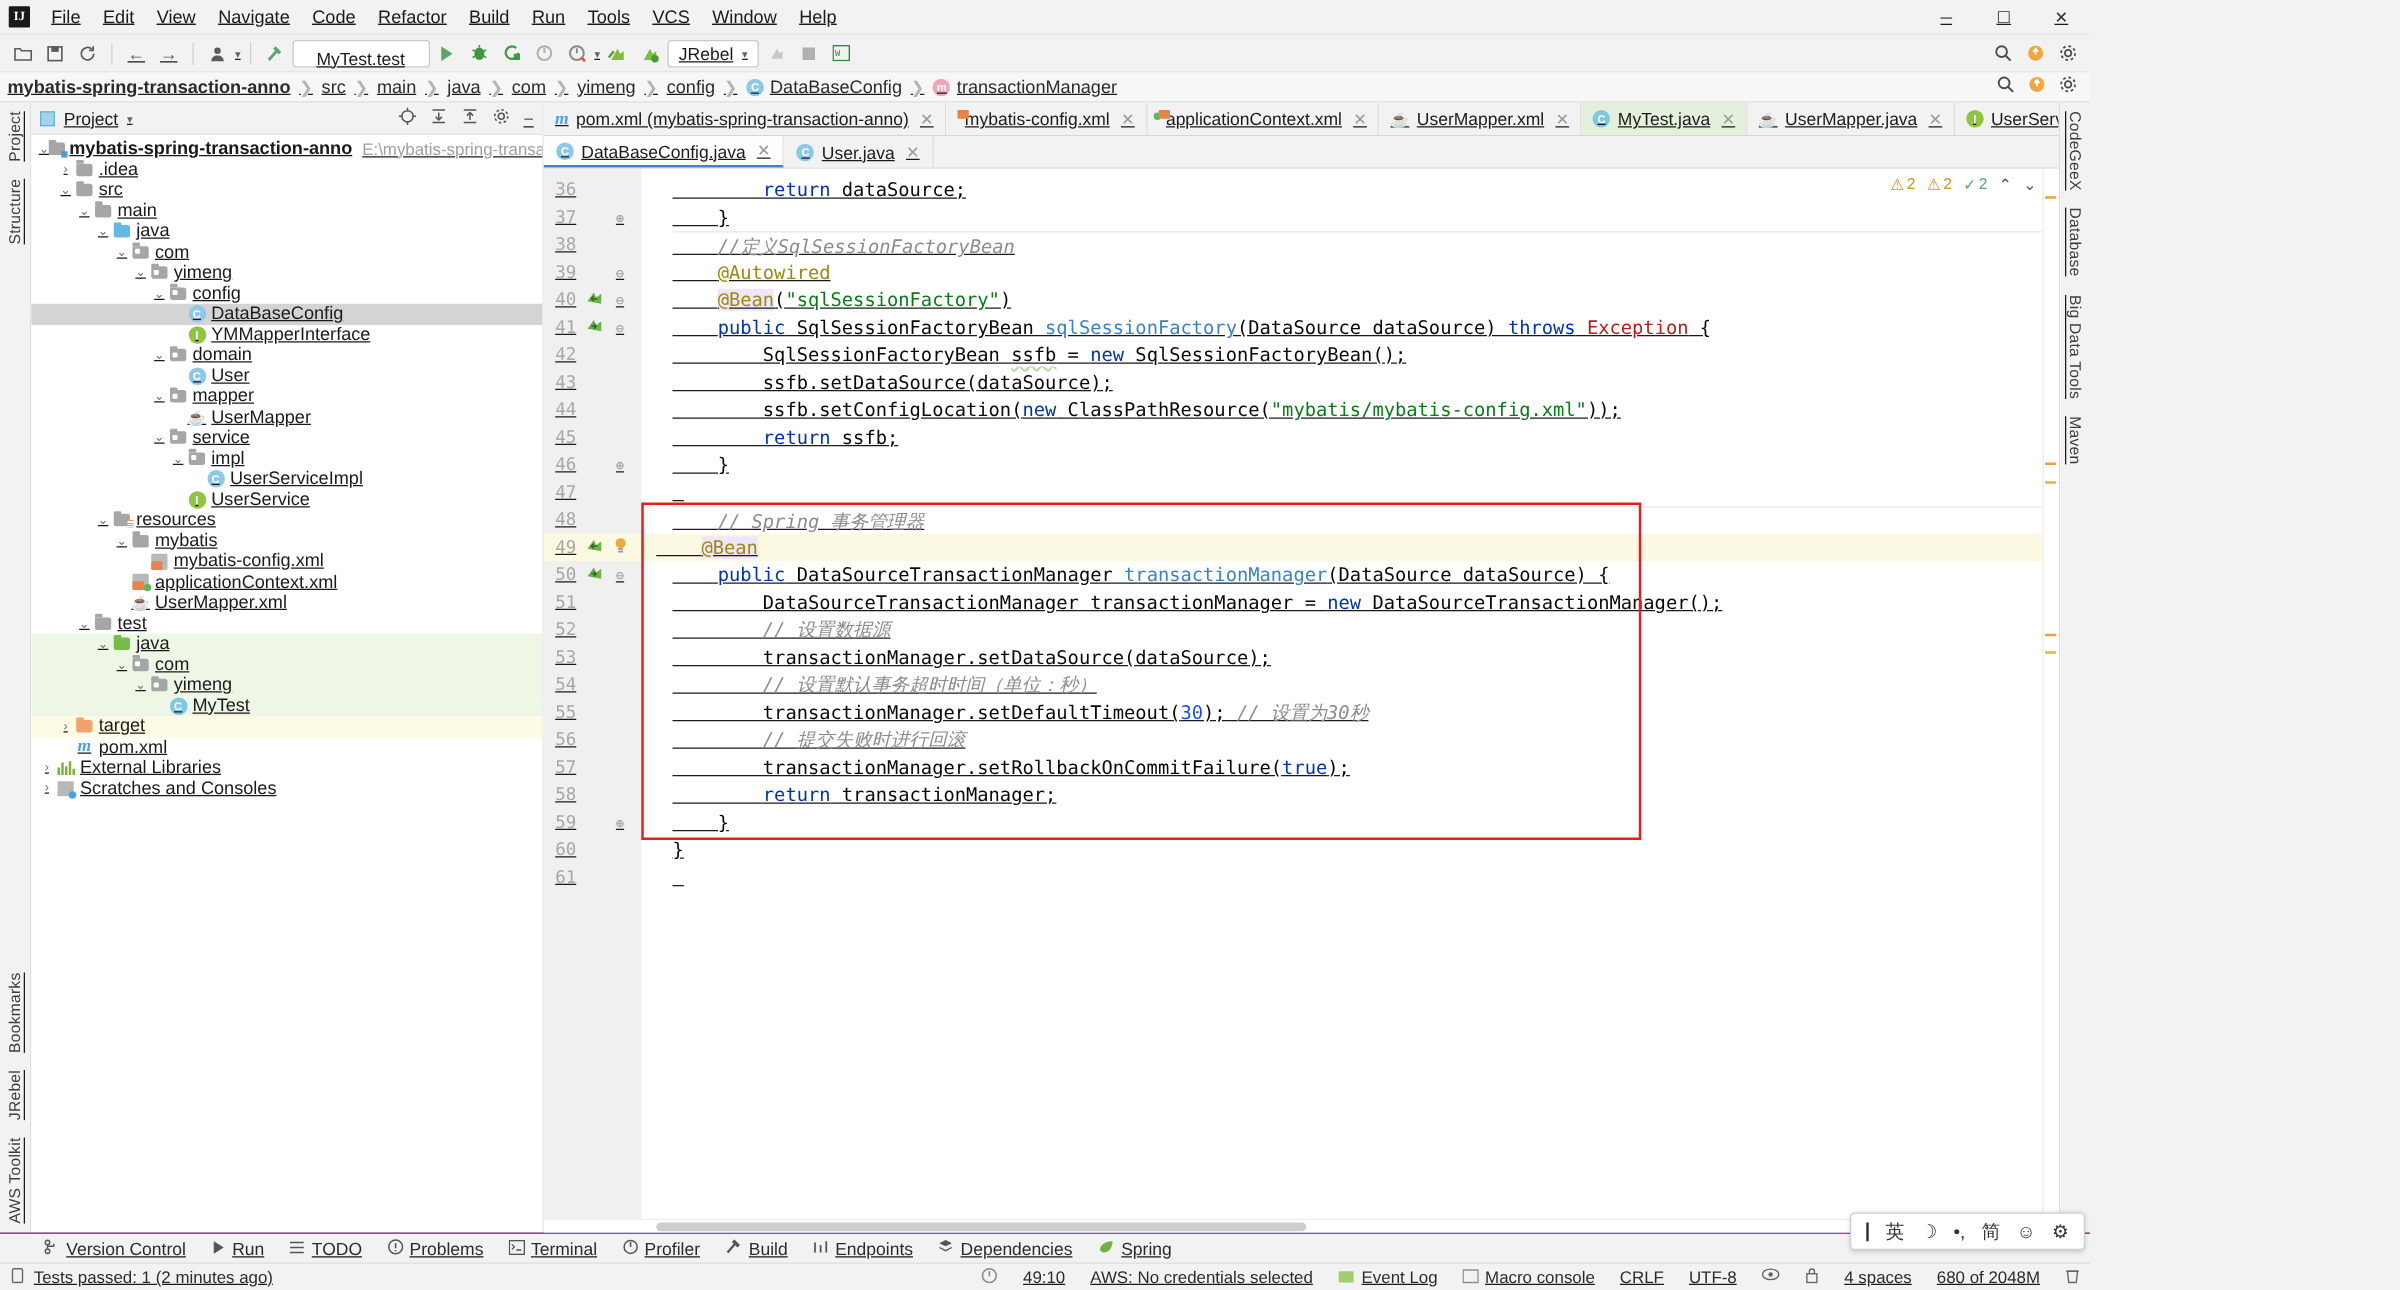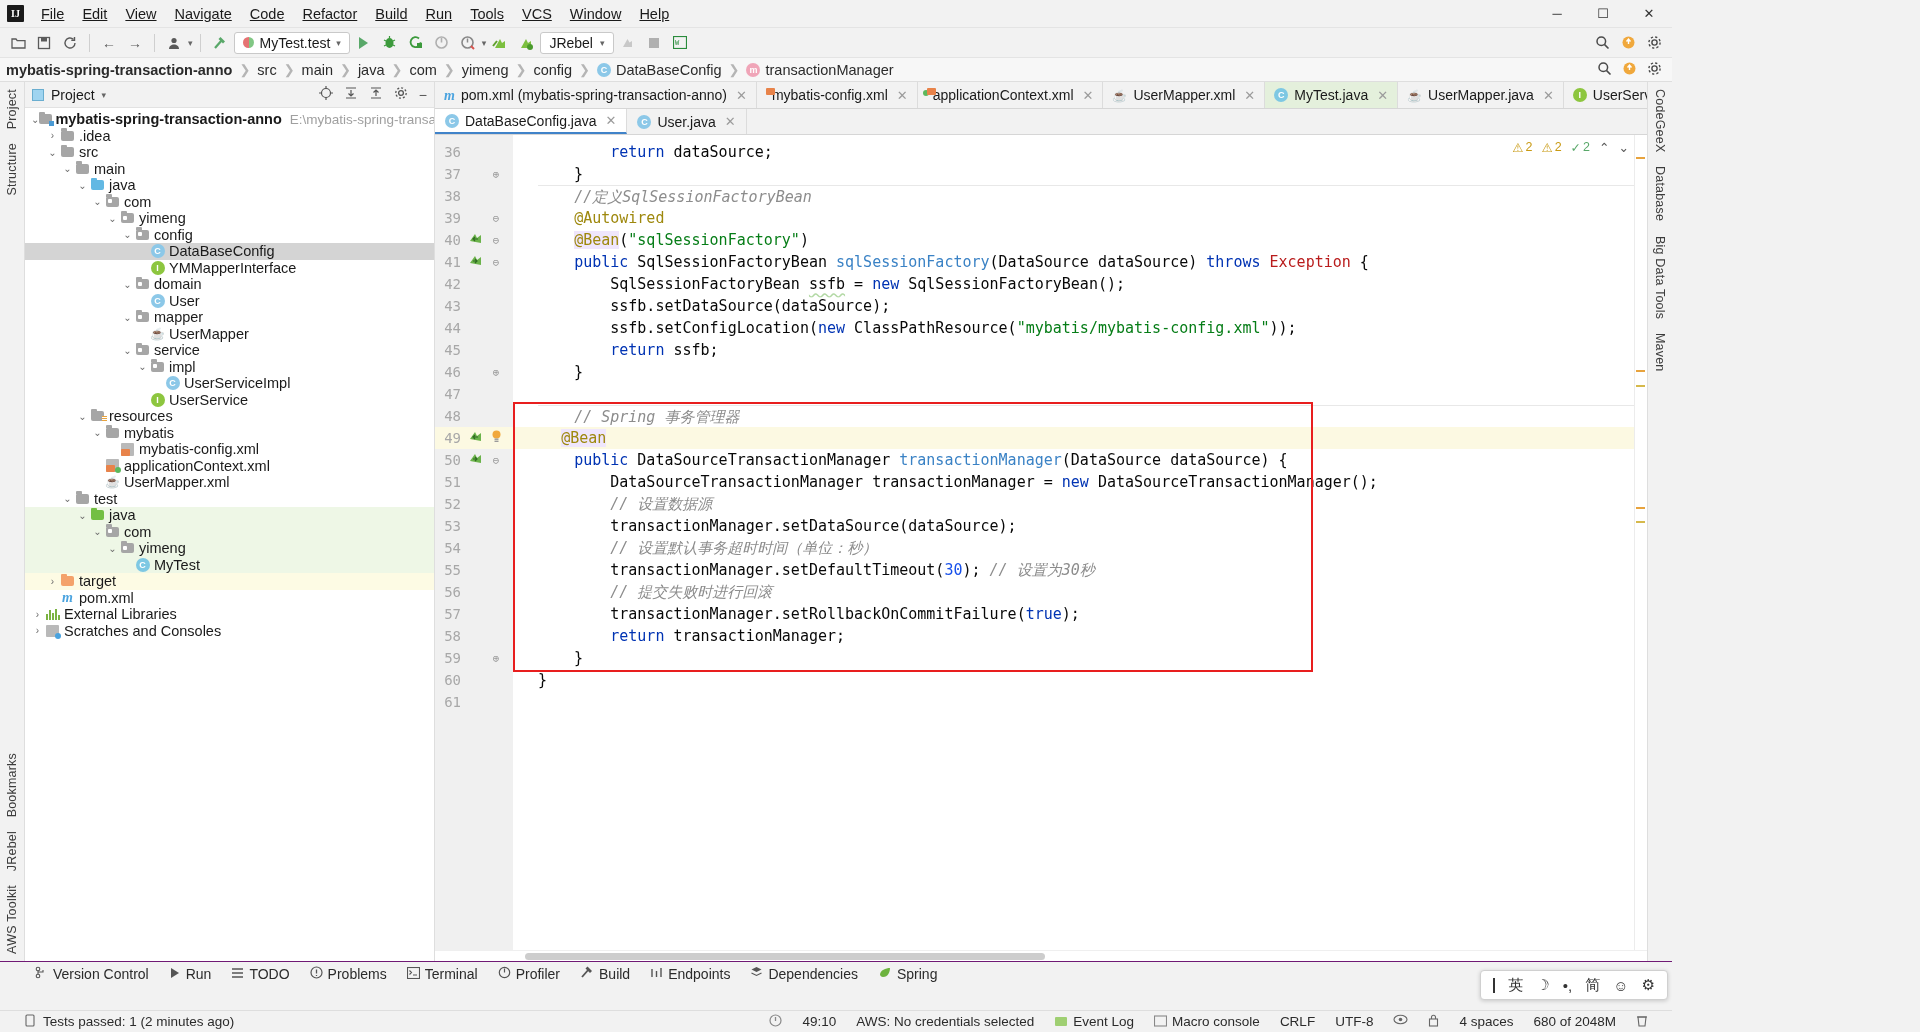--- a/index.html
+++ b/index.html
@@ -6,21 +6,21 @@
   html, body {
     margin: 0; padding: 0;
     width: 1920px; height: 1032px;
     overflow: hidden;
     background: #f2f2f2;
     font-family: "Liberation Sans", sans-serif;
     font-size: 15px;
     color: #1a1a1a;
     -webkit-font-smoothing: antialiased;
   }
-  .app { position: relative; width: 1672px; height: 1032px; display: flex; flex-direction: column; }
+  .app { position: relative; width: 1672px; height: 1032px; display: flex; flex-direction: column; text-decoration: underline; }
 
   
   .titlebar {
     height: 28px; background: #f2f2f2; display: flex; align-items: center;
     border-bottom: 1px solid #e4e4e4; flex: 0 0 28px; position: relative;
   }
   .ij-logo {
     width: 17px; height: 17px; margin: 0 8px 0 7px;
     background: #1a1a1a; color: #fff; font-size: 10px; font-weight: bold;
     display: flex; align-items: center; justify-content: center; border-radius: 1px;
@@ -47,21 +47,21 @@
     padding: 0 6px; gap: 2px; flex: 0 0 30px; border-bottom: 1px solid #e4e4e4;
   }
   .tb-btn {
     width: 24px; height: 24px; display: flex; align-items: center; justify-content: center;
     border-radius: 3px; color: #5a5a5a; font-size: 14px;
   }
   .tb-sep { width: 1px; height: 18px; background: #cfcfcf; margin: 0 5px; }
   .runconfig {
     display: flex; align-items: center; gap: 6px; height: 22px;
     background: #fff; border: 1px solid #c9c9c9; border-radius: 3px;
-    padding: 0 8px; font-size: 14px; min-width: 110px;
+    padding: 0 8px; font-size: 14px; min-width: 110px; flex-direction: column;
   }
   .rc-icon { width: 11px; height: 11px; border-radius: 50%;
     background: linear-gradient(90deg,#e57373 50%, #81c784 50%); }
   .caret { font-size: 9px; color: #666; }
   .jrebel {
     display: flex; align-items: center; gap: 7px; height: 22px;
     background: #fff; border: 1px solid #c9c9c9; border-radius: 3px;
     padding: 0 8px; font-size: 14px;
   }
   .tb-spacer { flex: 1; }
@@ -225,21 +225,21 @@
   .bottombar {
     height: 24px; background: #f2f2f2; display: flex; align-items: center;
     border-top: 1px solid #701a75; flex: 0 0 24px; padding-left: 26px; gap: 2px;
   }
   .bb-item { display: flex; align-items: center; gap: 5px; padding: 2px 9px; font-size: 14px; color: #2b2b2b; }
 
   
   .statusbar {
     height: 22px; background: #f2f2f2; display: flex; align-items: center;
     border-top: 1px solid #dedede; flex: 0 0 22px; font-size: 13.5px; color: #2b2b2b;
-    padding: 0 24px; gap: 6px; margin-top: 25px;
+    padding: 0 8px; gap: 6px;
   }
   .sb-left { display: flex; align-items: center; gap: 7px; }
   .sb-right { margin-left: auto; display: flex; align-items: flex-start; gap: 20px; }
   .sb-item { display: flex; align-items: center; gap: 5px; }
 
   
   .ime-bar {
     position: absolute; right: 4px; bottom: 32px; height: 30px; background: #fff;
     border: 1px solid #d0d0d0; border-radius: 4px; display: flex; align-items: center;
     gap: 13px; padding: 0 12px; font-size: 15px; color: #333;

